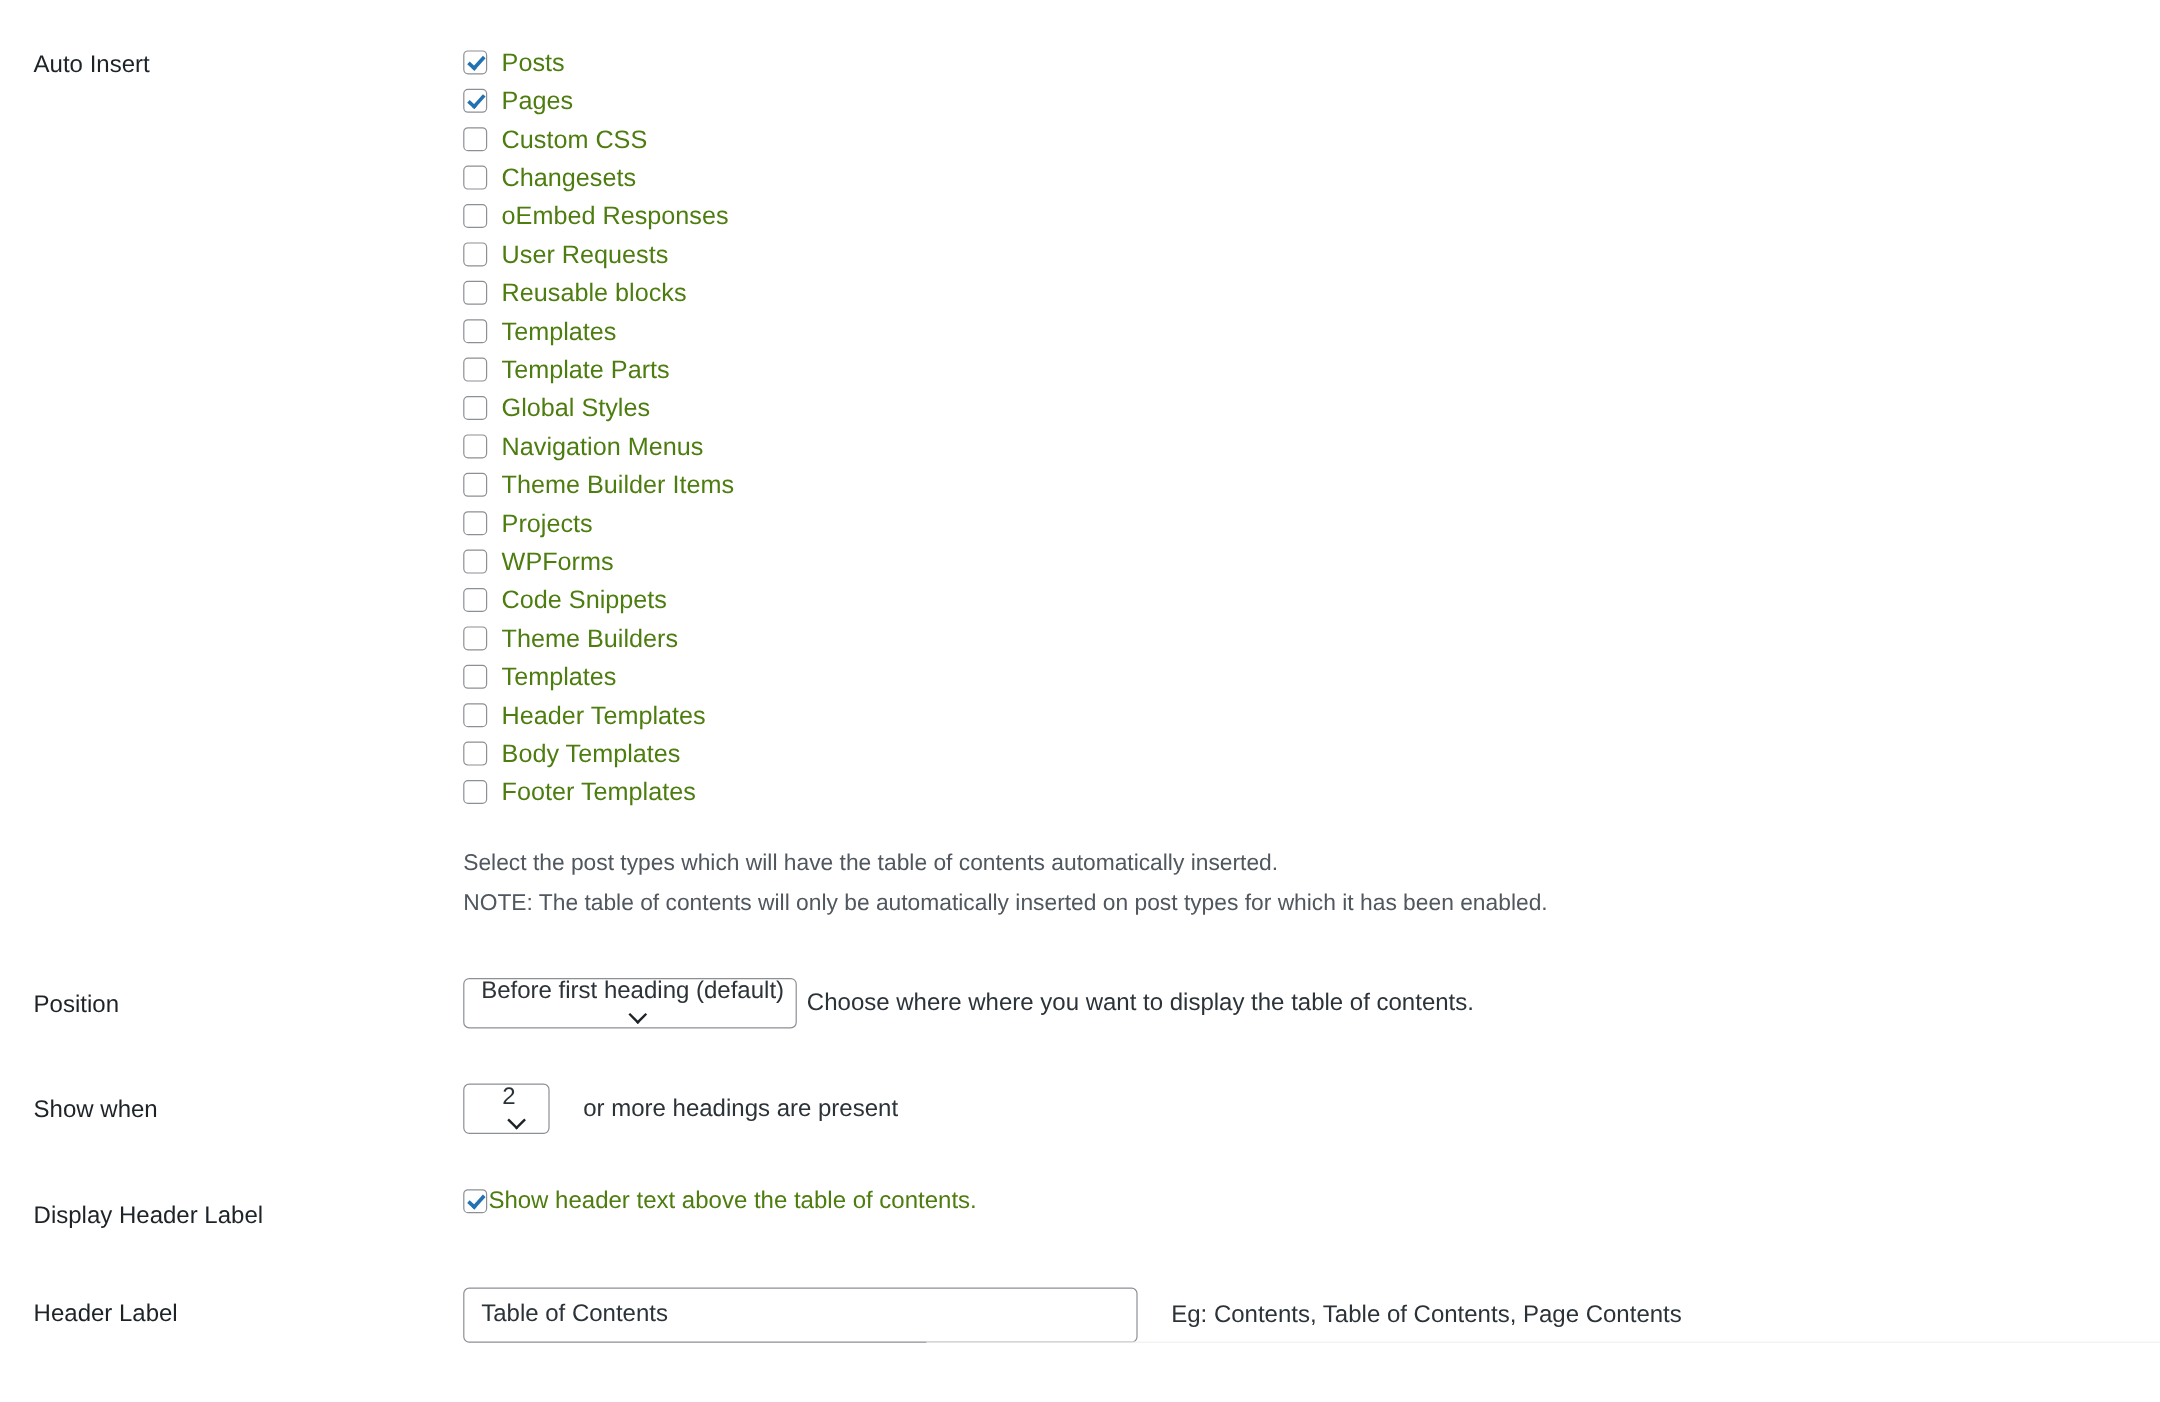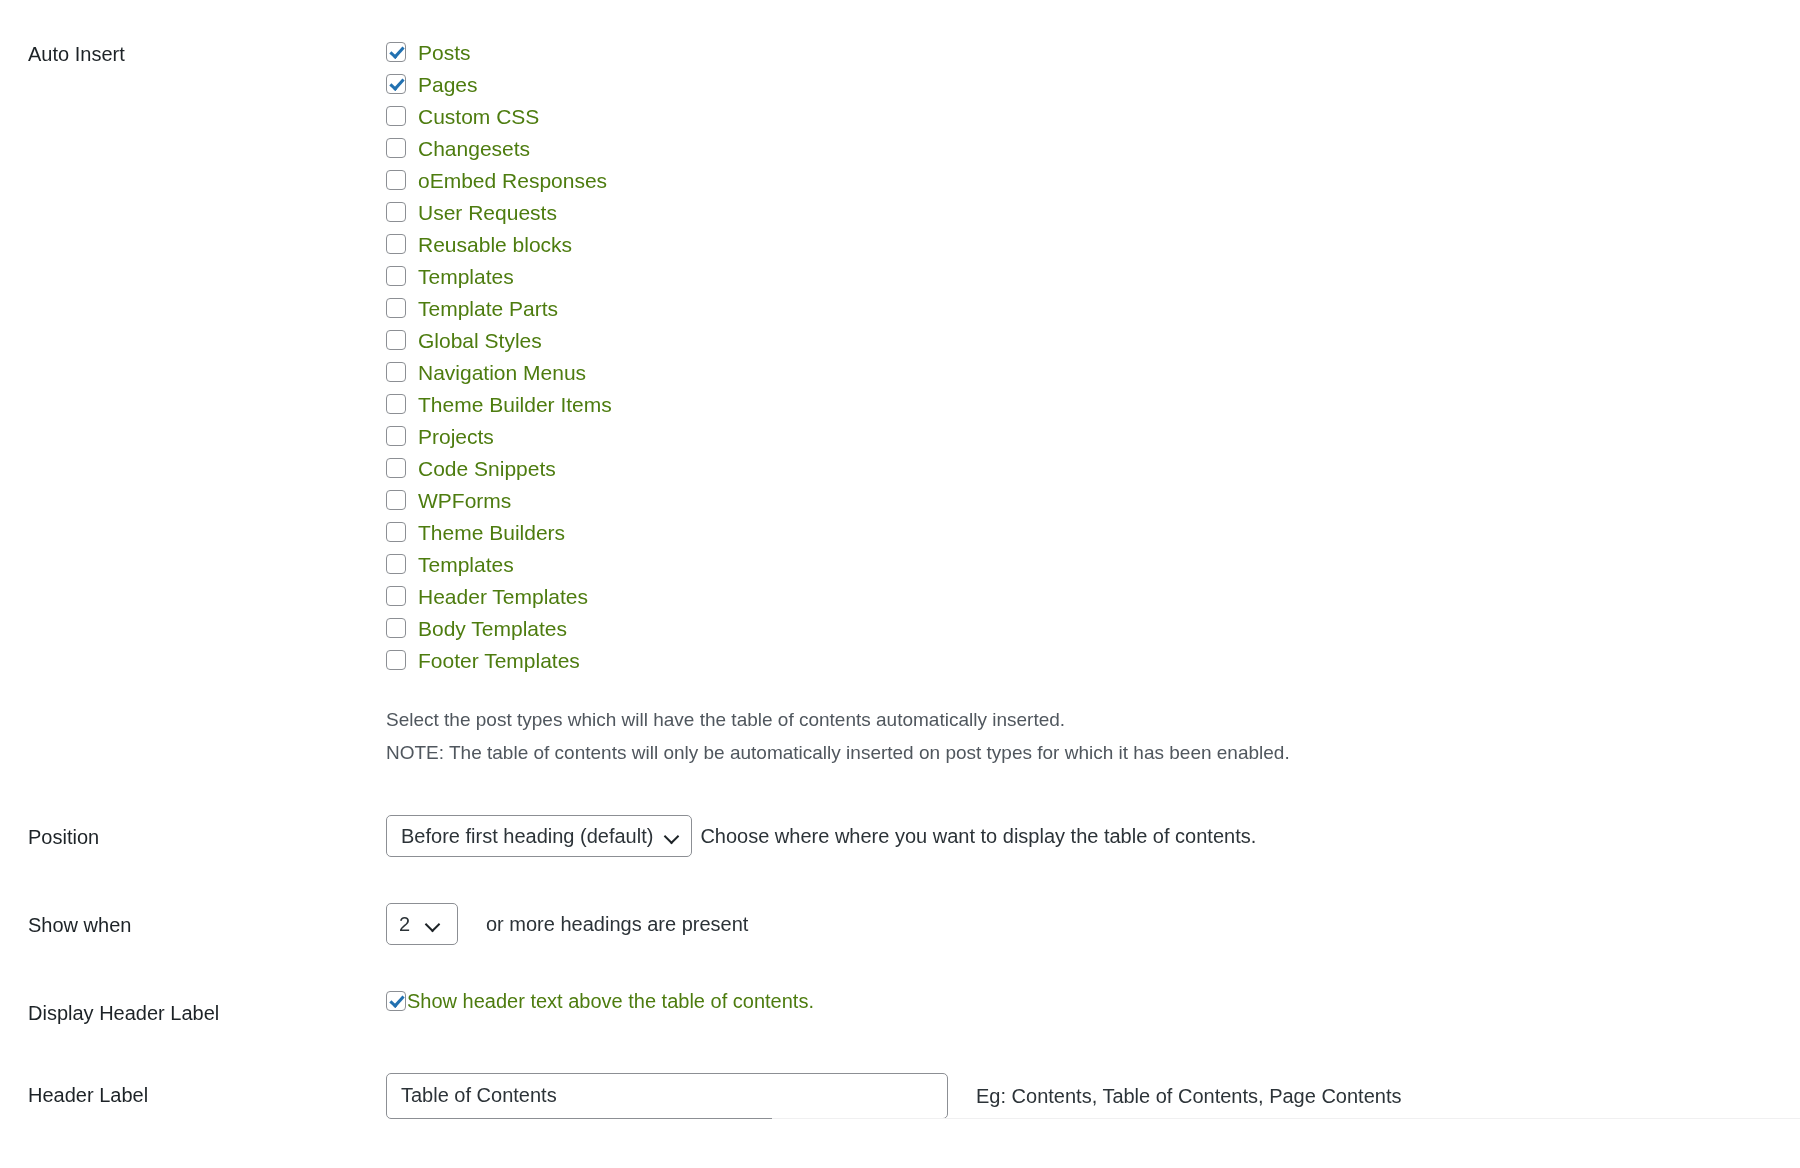--- a/index.html
+++ b/index.html
@@ -125,20 +125,21 @@
     height: 42px;
     border: 1px solid #8c8f94;
     border-radius: 5px;
     background: #ffffff;
     display: inline-flex;
     align-items: center;
     padding: 0 10px 0 14px;
     font-size: 20px;
     color: #2c3338;
     white-space: nowrap;
+    flex-direction: column;
   }
   .select-box .sel-text {
     line-height: 1;
   }
   .chev {
     margin-left: 10px;
     display: inline-block;
     width: 18px;
     height: 18px;
     position: relative;
@@ -263,25 +264,25 @@
           <label class="checkbox-item">
             <span class="cbx"></span>
             <span class="cbx-label">Theme Builder Items</span>
           </label>
           <label class="checkbox-item">
             <span class="cbx"></span>
             <span class="cbx-label">Projects</span>
           </label>
           <label class="checkbox-item">
             <span class="cbx"></span>
+            <span class="cbx-label">WPForms</span>
+          </label>
+          <label class="checkbox-item">
+            <span class="cbx"></span>
             <span class="cbx-label">Code Snippets</span>
-          </label>
-          <label class="checkbox-item">
-            <span class="cbx"></span>
-            <span class="cbx-label">WPForms</span>
           </label>
           <label class="checkbox-item">
             <span class="cbx"></span>
             <span class="cbx-label">Theme Builders</span>
           </label>
           <label class="checkbox-item">
             <span class="cbx"></span>
             <span class="cbx-label">Templates</span>
           </label>
           <label class="checkbox-item">

